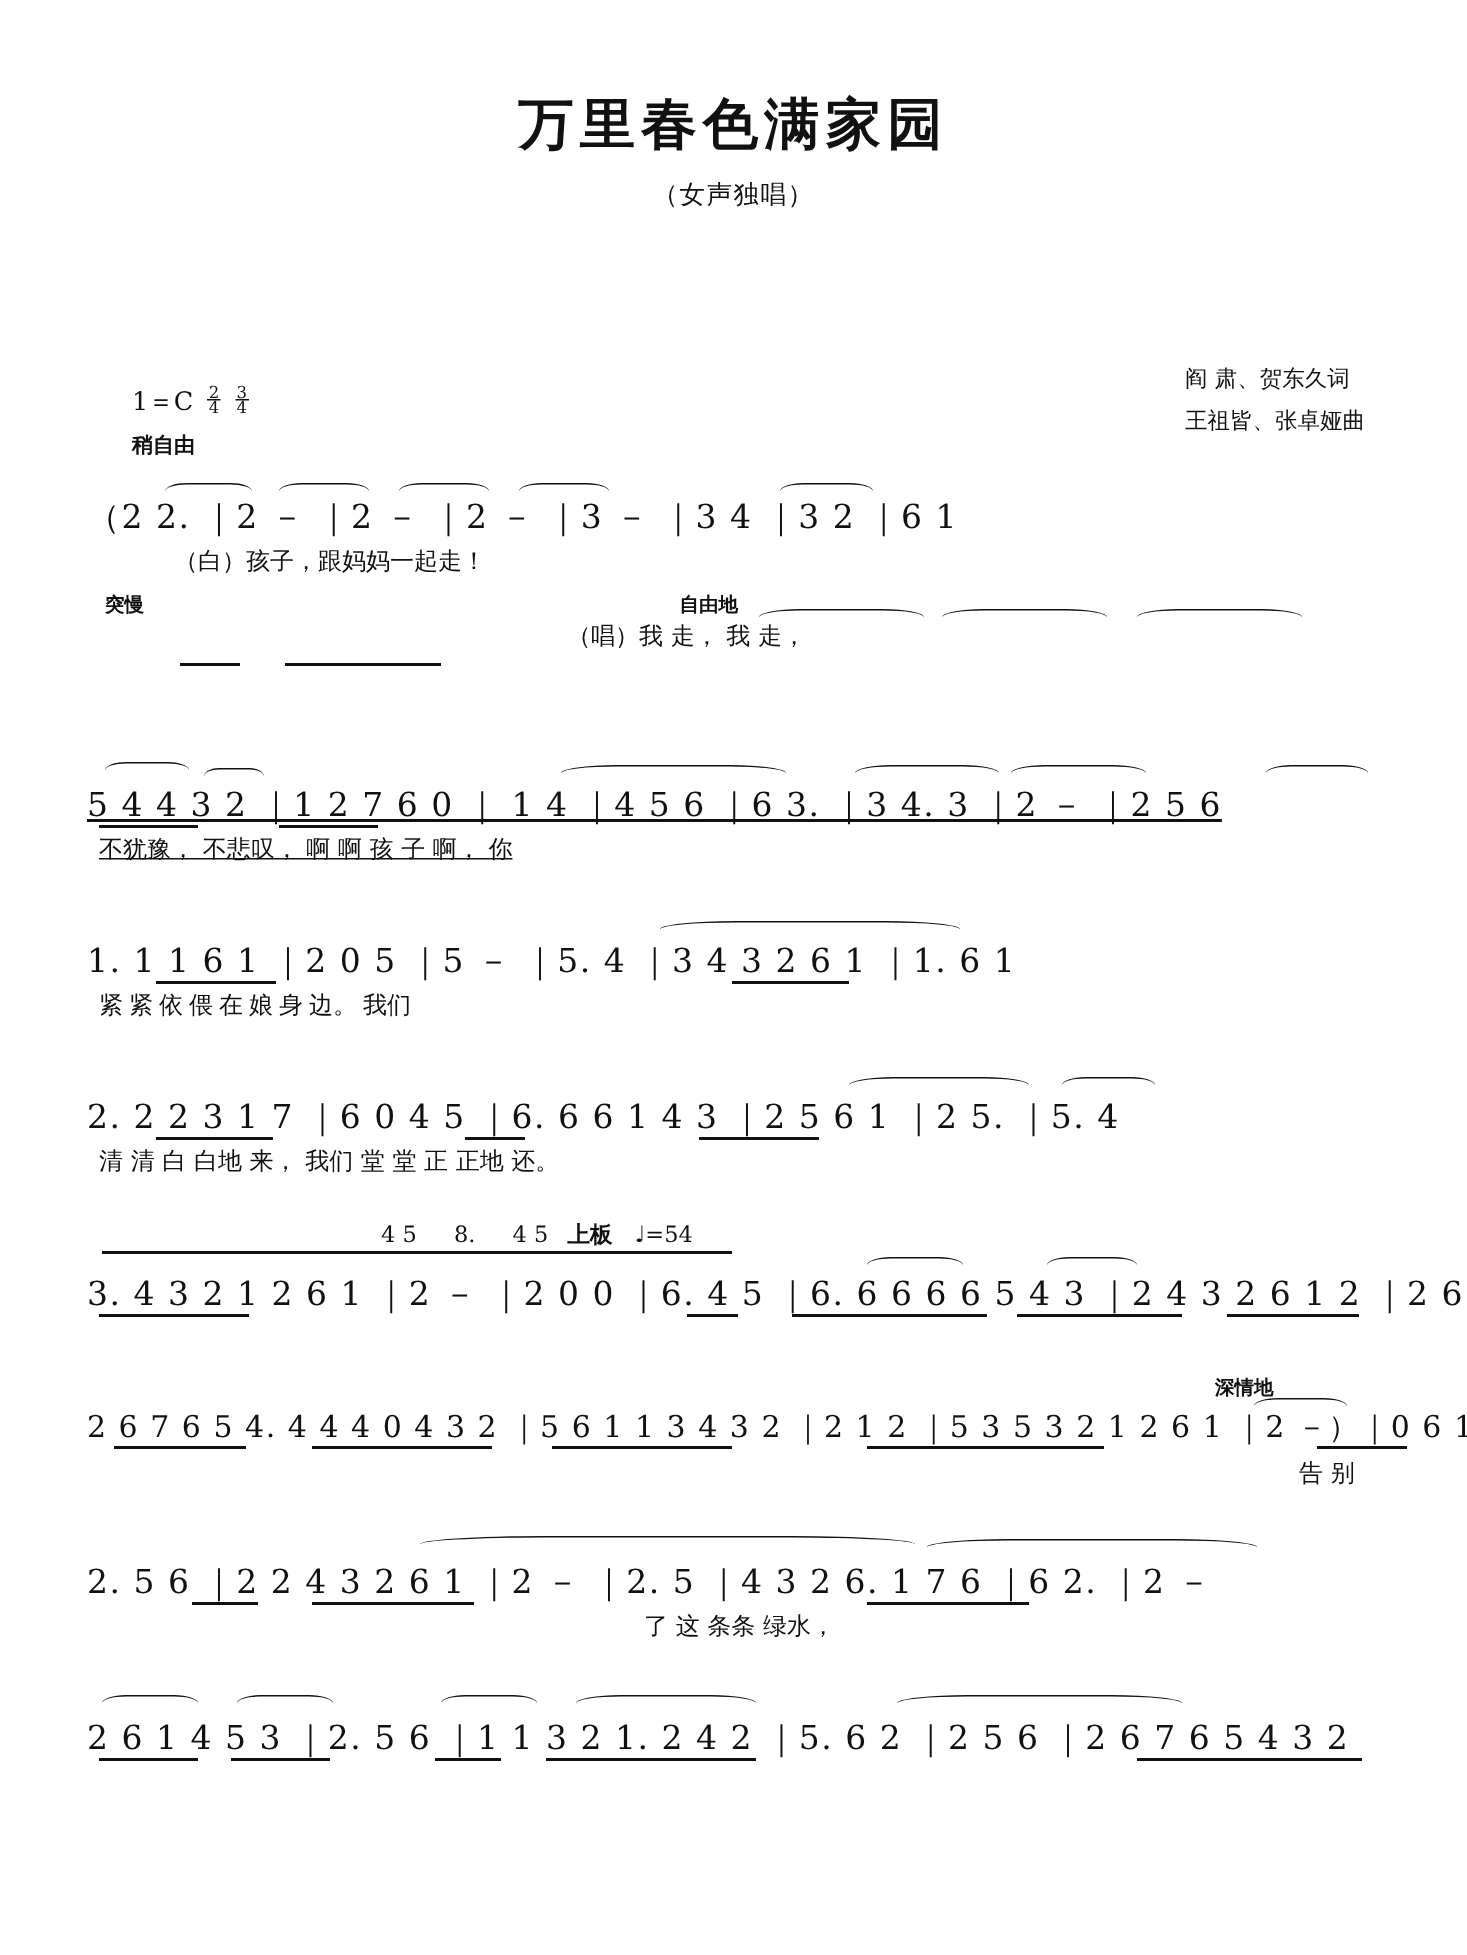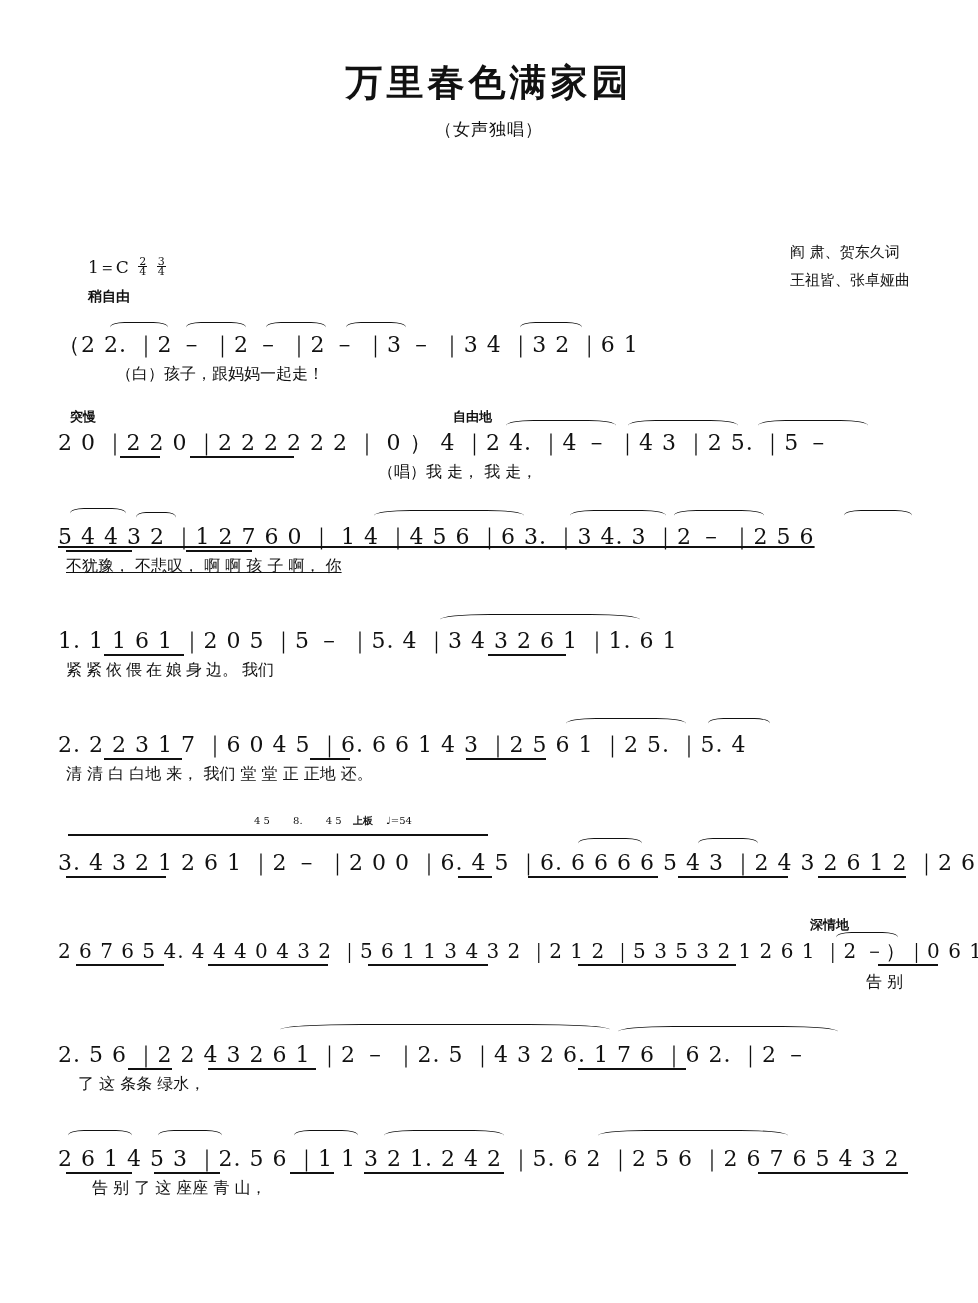--- a/index.html
+++ b/index.html
@@ -85,21 +85,21 @@
   }
   .mark {
     position:absolute;
     font-family:"DejaVu Serif", serif;
     font-size:13px;
     font-weight:700;
   }
   .tempo-mark {
     position:absolute;
     font-family:"DejaVu Serif", serif;
-    font-size:10px;
+    font-size:15px;
   }
   
   .beam {
     position:absolute;
     height:2px;
     background:#111;
   }
   
   .slur {
     position:absolute;
@@ -137,27 +137,26 @@
   <div class="system" style="top:272px;">
     <div class="slur" style="left:52px; top:-8px; width:58px;"></div>
     <div class="slur" style="left:128px; top:-8px; width:60px;"></div>
     <div class="slur" style="left:208px; top:-8px; width:60px;"></div>
     <div class="slur" style="left:288px; top:-8px; width:60px;"></div>
     <div class="slur" style="left:462px; top:-8px; width:62px;"></div>
     <div class="notes">（2 2.  ｜2  －  ｜2  －  ｜2  －  ｜3  －  ｜3   4  ｜3   2  ｜6   1</div>
     <div class="lyrics" style="margin-left:58px;">（白）孩子，跟妈妈一起走！</div>
   </div>
 
-  <div class="system" style="top:370px;">
+  <div class="system" style="top:356px;">
     <div class="mark" style="left:12px; top:-20px;">突慢</div>
     <div class="mark" style="left:382px; top:-20px;margin-left:13px;">自由地</div>
     <div class="slur" style="left:448px; top:-8px; width:110px;"></div>
     <div class="slur" style="left:570px; top:-8px; width:110px;"></div>
     <div class="slur" style="left:700px; top:-8px; width:110px;"></div>
-    <div class="notes">2  0  ｜2 2 0  ｜2 2 2  2 2 2 ｜ 0 ） 4  ｜2 4.  ｜4  －  ｜4 3  ｜2 5.  ｜5  －</div>
     <div class="beam" style="left:62px; top:28px; width:40px;"></div>
     <div class="beam" style="left:132px; top:28px; width:104px;"></div>
     <div class="lyrics" style="margin-left:320px;">（唱）我  走，                我  走，</div>
   </div>
 
   <div class="system" style="top:464px;text-decoration:underline;">
     <div class="slur" style="left:12px; top:-14px; width:56px;"></div>
     <div class="slur" style="left:78px; top:-10px; width:40px;"></div>
     <div class="slur" style="left:316px; top:-12px; width:150px;"></div>
     <div class="slur" style="left:512px; top:-12px; width:96px;"></div>
@@ -218,32 +217,31 @@
     <div class="lyrics" style="margin-left:808px;">告 别</div>
   </div>
 
   <div class="system" style="top:982px;">
     <div class="slur" style="left:222px; top:-16px; width:330px;"></div>
     <div class="slur" style="left:560px; top:-14px; width:220px;"></div>
     <div class="notes">2.     5 6 ｜2 2 4  3 2 6 1 ｜2  －  ｜2.     5 ｜4 3 2  6. 1 7 6 ｜6 2.   ｜2  －</div>
     <div class="beam" style="left:70px; top:28px; width:44px;"></div>
     <div class="beam" style="left:150px; top:28px; width:108px;"></div>
     <div class="beam" style="left:520px; top:28px; width:108px;"></div>
-    <div class="lyrics" style="margin-left:20px;">了  这   条条  绿水，</div>
+    <div class="lyrics" style="margin-left:8px;text-align:center;">了  这   条条  绿水，</div>
   </div>
 
   <div class="system" style="top:1086px;">
     <div class="slur" style="left:10px; top:-14px; width:64px;"></div>
     <div class="slur" style="left:100px; top:-14px; width:64px;"></div>
     <div class="slur" style="left:236px; top:-14px; width:64px;"></div>
     <div class="slur" style="left:326px; top:-14px; width:120px;"></div>
     <div class="slur" style="left:540px; top:-14px; width:190px;"></div>
     <div class="notes">2 6 1  4 5 3 ｜2.     5 6 ｜1 1 3 2  1. 2 4 2 ｜5.    6 2 ｜2 5 6 ｜2 6 7 6 5  4 3 2</div>
     <div class="beam" style="left:8px; top:28px; width:66px;"></div>
     <div class="beam" style="left:96px; top:28px; width:66px;"></div>
     <div class="beam" style="left:232px; top:28px; width:44px;"></div>
     <div class="beam" style="left:306px; top:28px; width:140px;"></div>
     <div class="beam" style="left:700px; top:28px; width:150px;"></div>
-    <div class="lyrics" style="margin-left:34px;">告 别  了 这 座座 青    山，</div>
   </div>
 
 
 </div>
 
 </body></html>

